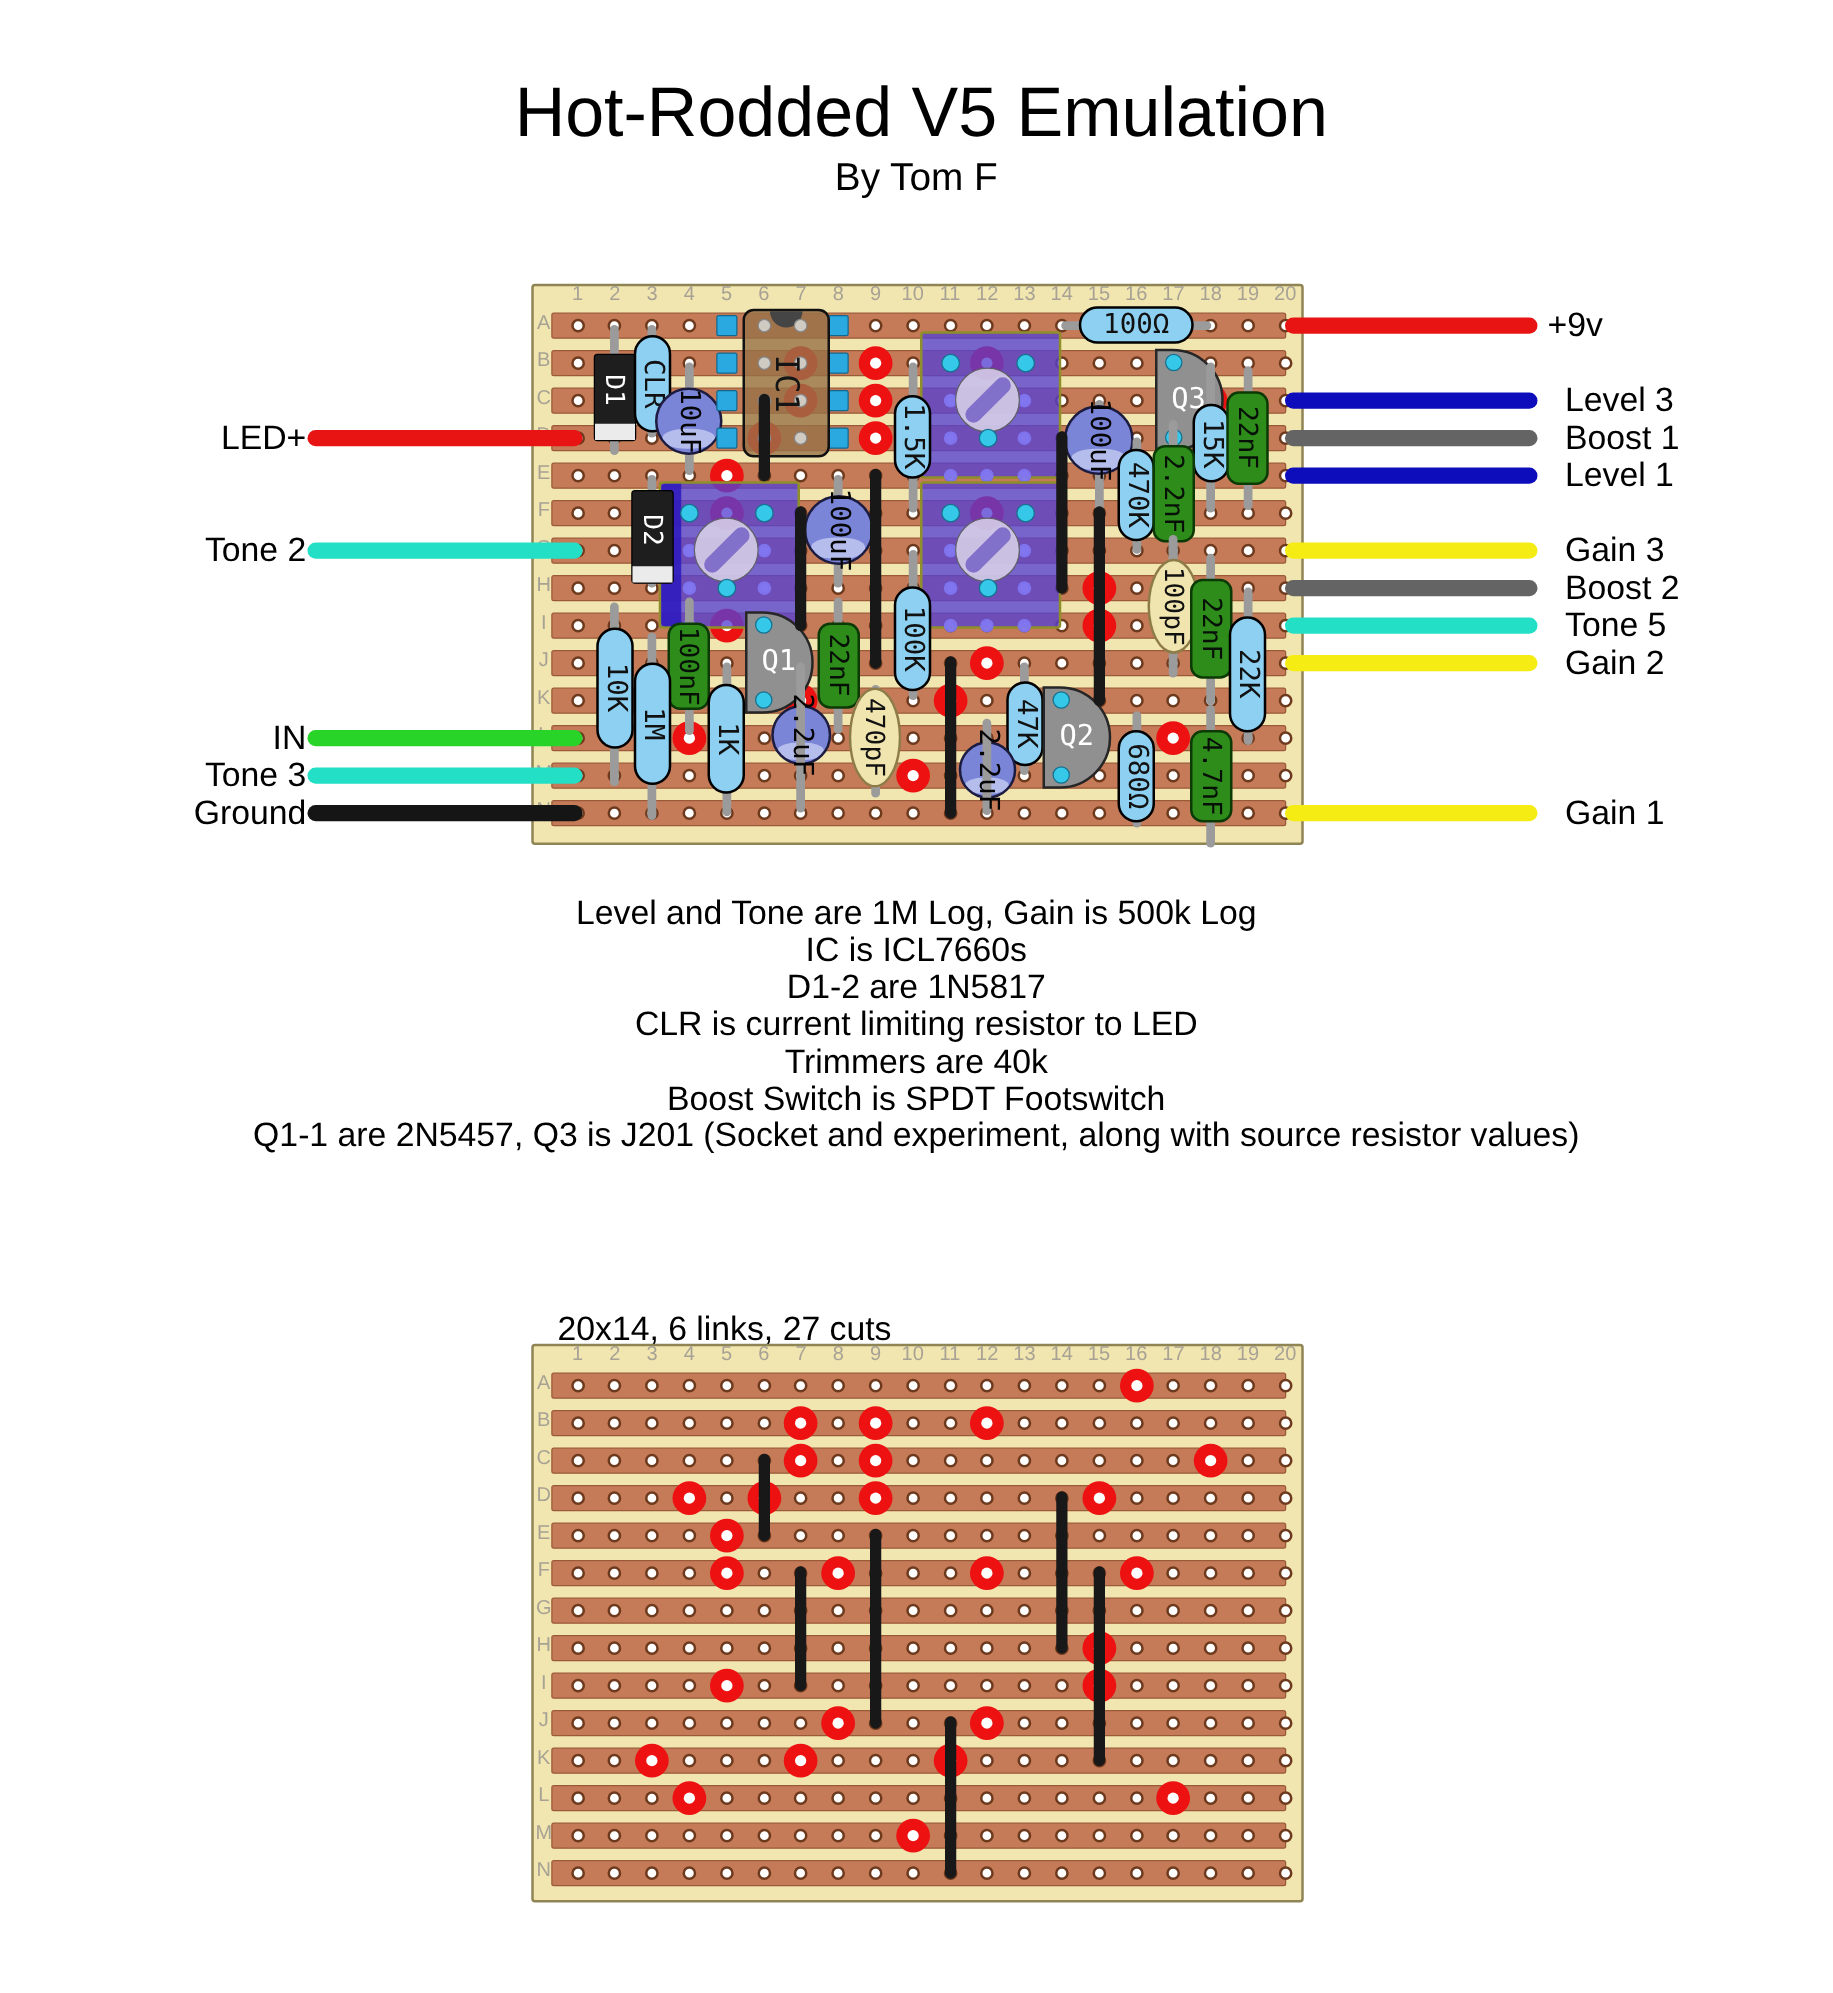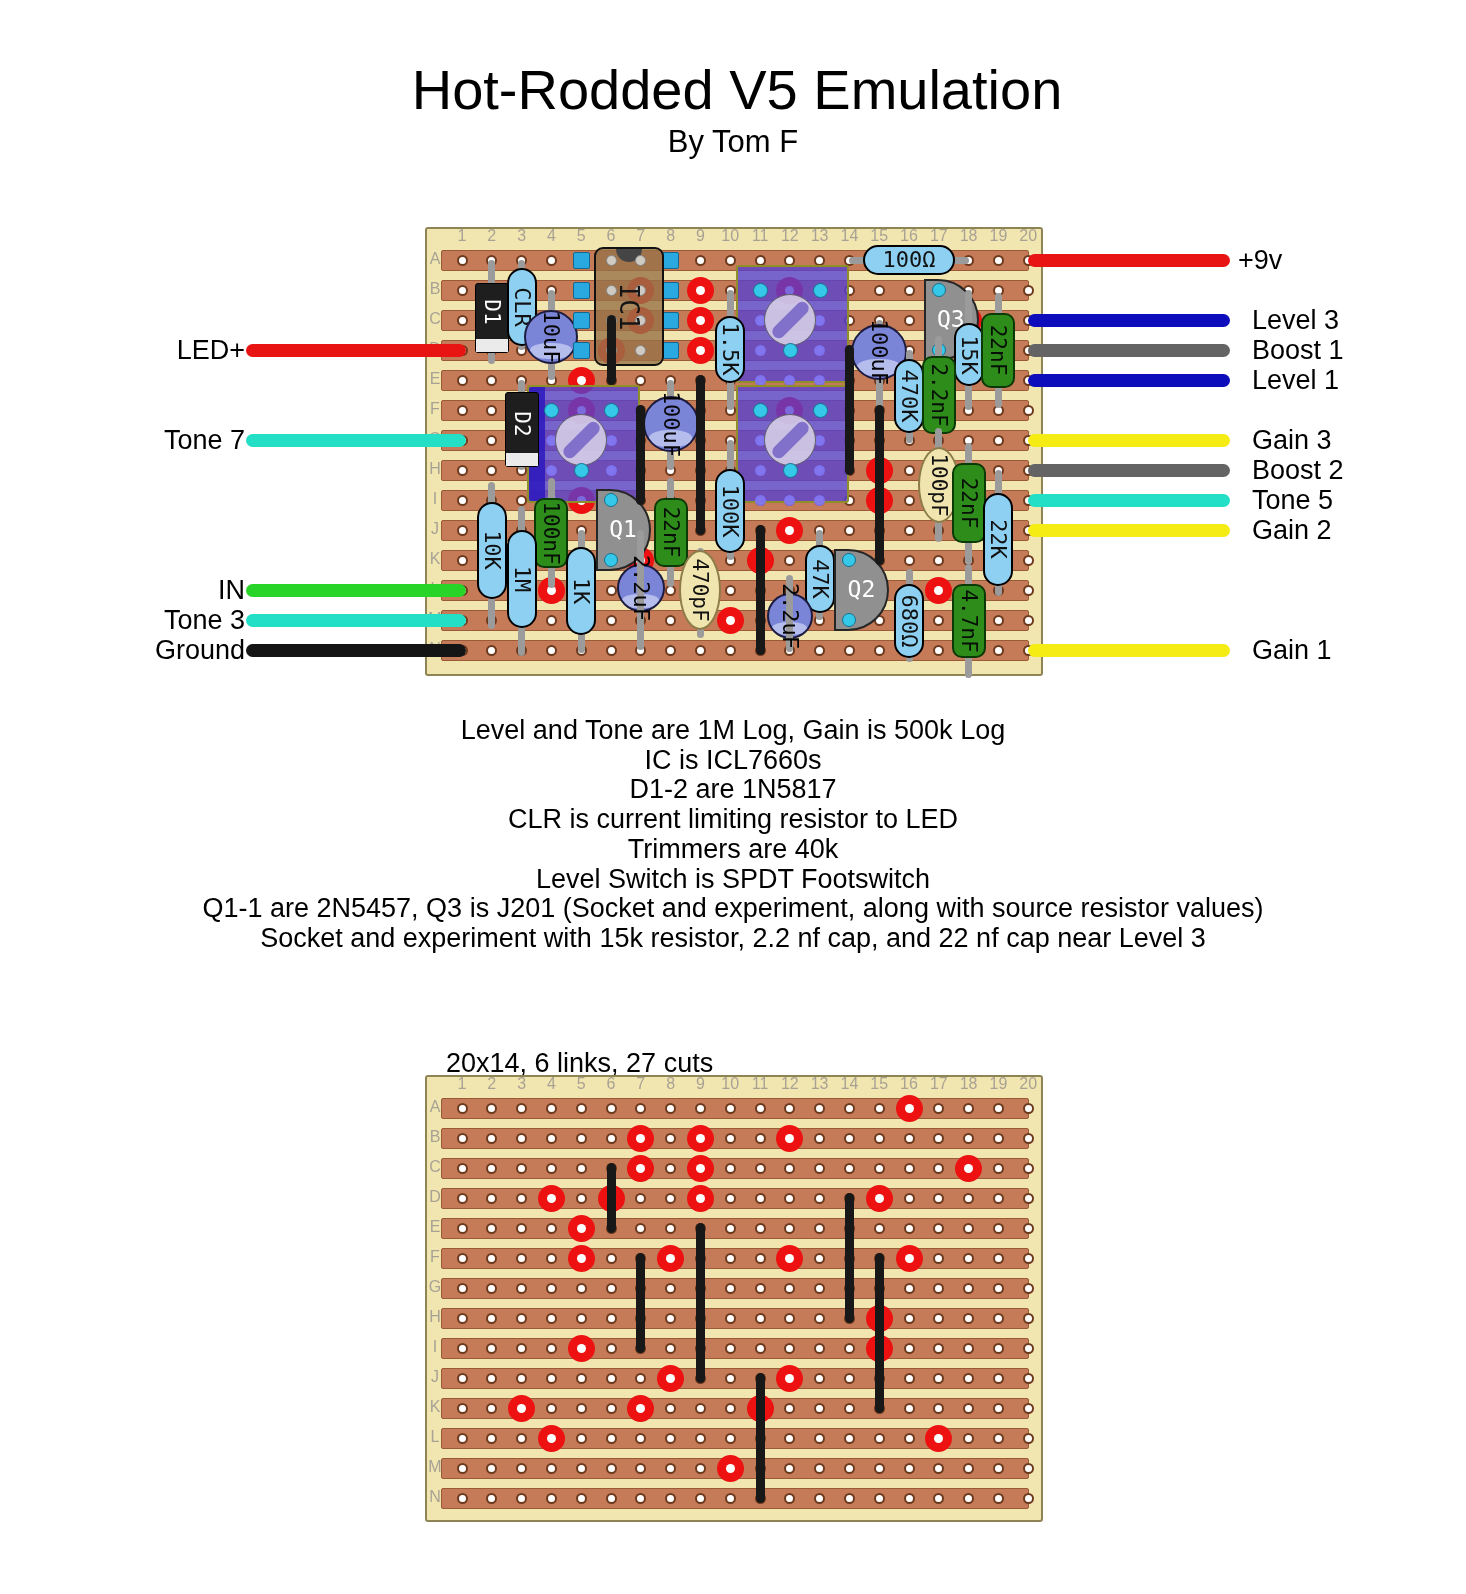--- a/index.html
+++ b/index.html
@@ -54,23 +54,22 @@
 <div class="page" id="page">
   <div class="title">Hot-Rodded V5 Emulation</div>
   <div class="subtitle">By Tom F</div>
   <div id="board-main"></div>
   <div class="notes">
     <div>Level and Tone are 1M Log, Gain is 500k Log</div>
     <div>IC is ICL7660s</div>
     <div>D1-2 are 1N5817</div>
     <div>CLR is current limiting resistor to LED</div>
     <div>Trimmers are 40k</div>
-    <div>Level Switch is SPDT Footswitch</div>
+    <div>Boost Switch is SPDT Footswitch</div>
     <div>Q1-1 are 2N5457, Q3 is J201 (Socket and experiment, along with source resistor values)</div>
-    <div>Socket and experiment with 15k resistor, 2.2 nf cap, and 22 nf cap near Level 3</div>
   </div>
   <div class="caption">20x14, 6 links, 27 cuts</div>
   <div id="board-plain"></div>
 <div class="board" style="left: 425px; top: 227px; width: 618px; height: 449px;"></div>
     <div class="gridnum" style="left: 447px; top: 227px;">1</div>
     <div class="gridnum" style="left: 476.8px; top: 227px;">2</div>
     <div class="gridnum" style="left: 506.6px; top: 227px;">3</div>
     <div class="gridnum" style="left: 536.4px; top: 227px;">4</div>
     <div class="gridnum" style="left: 566.2px; top: 227px;">5</div>
     <div class="gridnum" style="left: 596px; top: 227px;">6</div>
@@ -615,21 +614,21 @@
     <div class="vlab" style="left: 888.6px; top: 606.05px; color: rgb(7, 16, 7); font-size: 21px;">4.7nF</div>
     <div class="link" style="left: 606.5px; top: 315px; height: 70px;"></div>
     <div class="link" style="left: 636.3px; top: 405px; height: 100px;"></div>
     <div class="link" style="left: 695.9px; top: 375px; height: 160px;"></div>
     <div class="link" style="left: 755.5px; top: 525px; height: 130px;"></div>
     <div class="link" style="left: 844.9px; top: 345px; height: 130px;"></div>
     <div class="link" style="left: 874.7px; top: 405px; height: 160px;"></div>
     <div class="wire" style="left: 246px; top: 343.5px; width: 220px; background: rgb(232, 20, 20);"></div>
     <div class="wlab" style="left: 40px; width: 205px; top: 334px; text-align: right;">LED+</div>
     <div class="wire" style="left: 246px; top: 433.5px; width: 220px; background: rgb(34, 223, 198);"></div>
-    <div class="wlab" style="left: 40px; width: 205px; top: 424px; text-align: right;">Tone 7</div>
+    <div class="wlab" style="left: 40px; width: 205px; top: 424px; text-align: right;">Tone 2</div>
     <div class="wire" style="left: 246px; top: 583.5px; width: 220px; background: rgb(39, 212, 39);"></div>
     <div class="wlab" style="left: 40px; width: 205px; top: 574px; text-align: right;">IN</div>
     <div class="wire" style="left: 246px; top: 613.5px; width: 220px; background: rgb(34, 223, 198);"></div>
     <div class="wlab" style="left: 40px; width: 205px; top: 604px; text-align: right;">Tone 3</div>
     <div class="wire" style="left: 246px; top: 643.5px; width: 220px; background: rgb(21, 21, 21);"></div>
     <div class="wlab" style="left: 40px; width: 205px; top: 634px; text-align: right;">Ground</div>
     <div class="wire" style="left: 1028px; top: 253.5px; width: 202px; background: rgb(232, 20, 20);"></div>
     <div class="wlab" style="left: 1238px; top: 244px;">+9v</div>
     <div class="wire" style="left: 1028px; top: 313.5px; width: 202px; background: rgb(13, 13, 187);"></div>
     <div class="wlab" style="left: 1252px; top: 304px;">Level 3</div>

